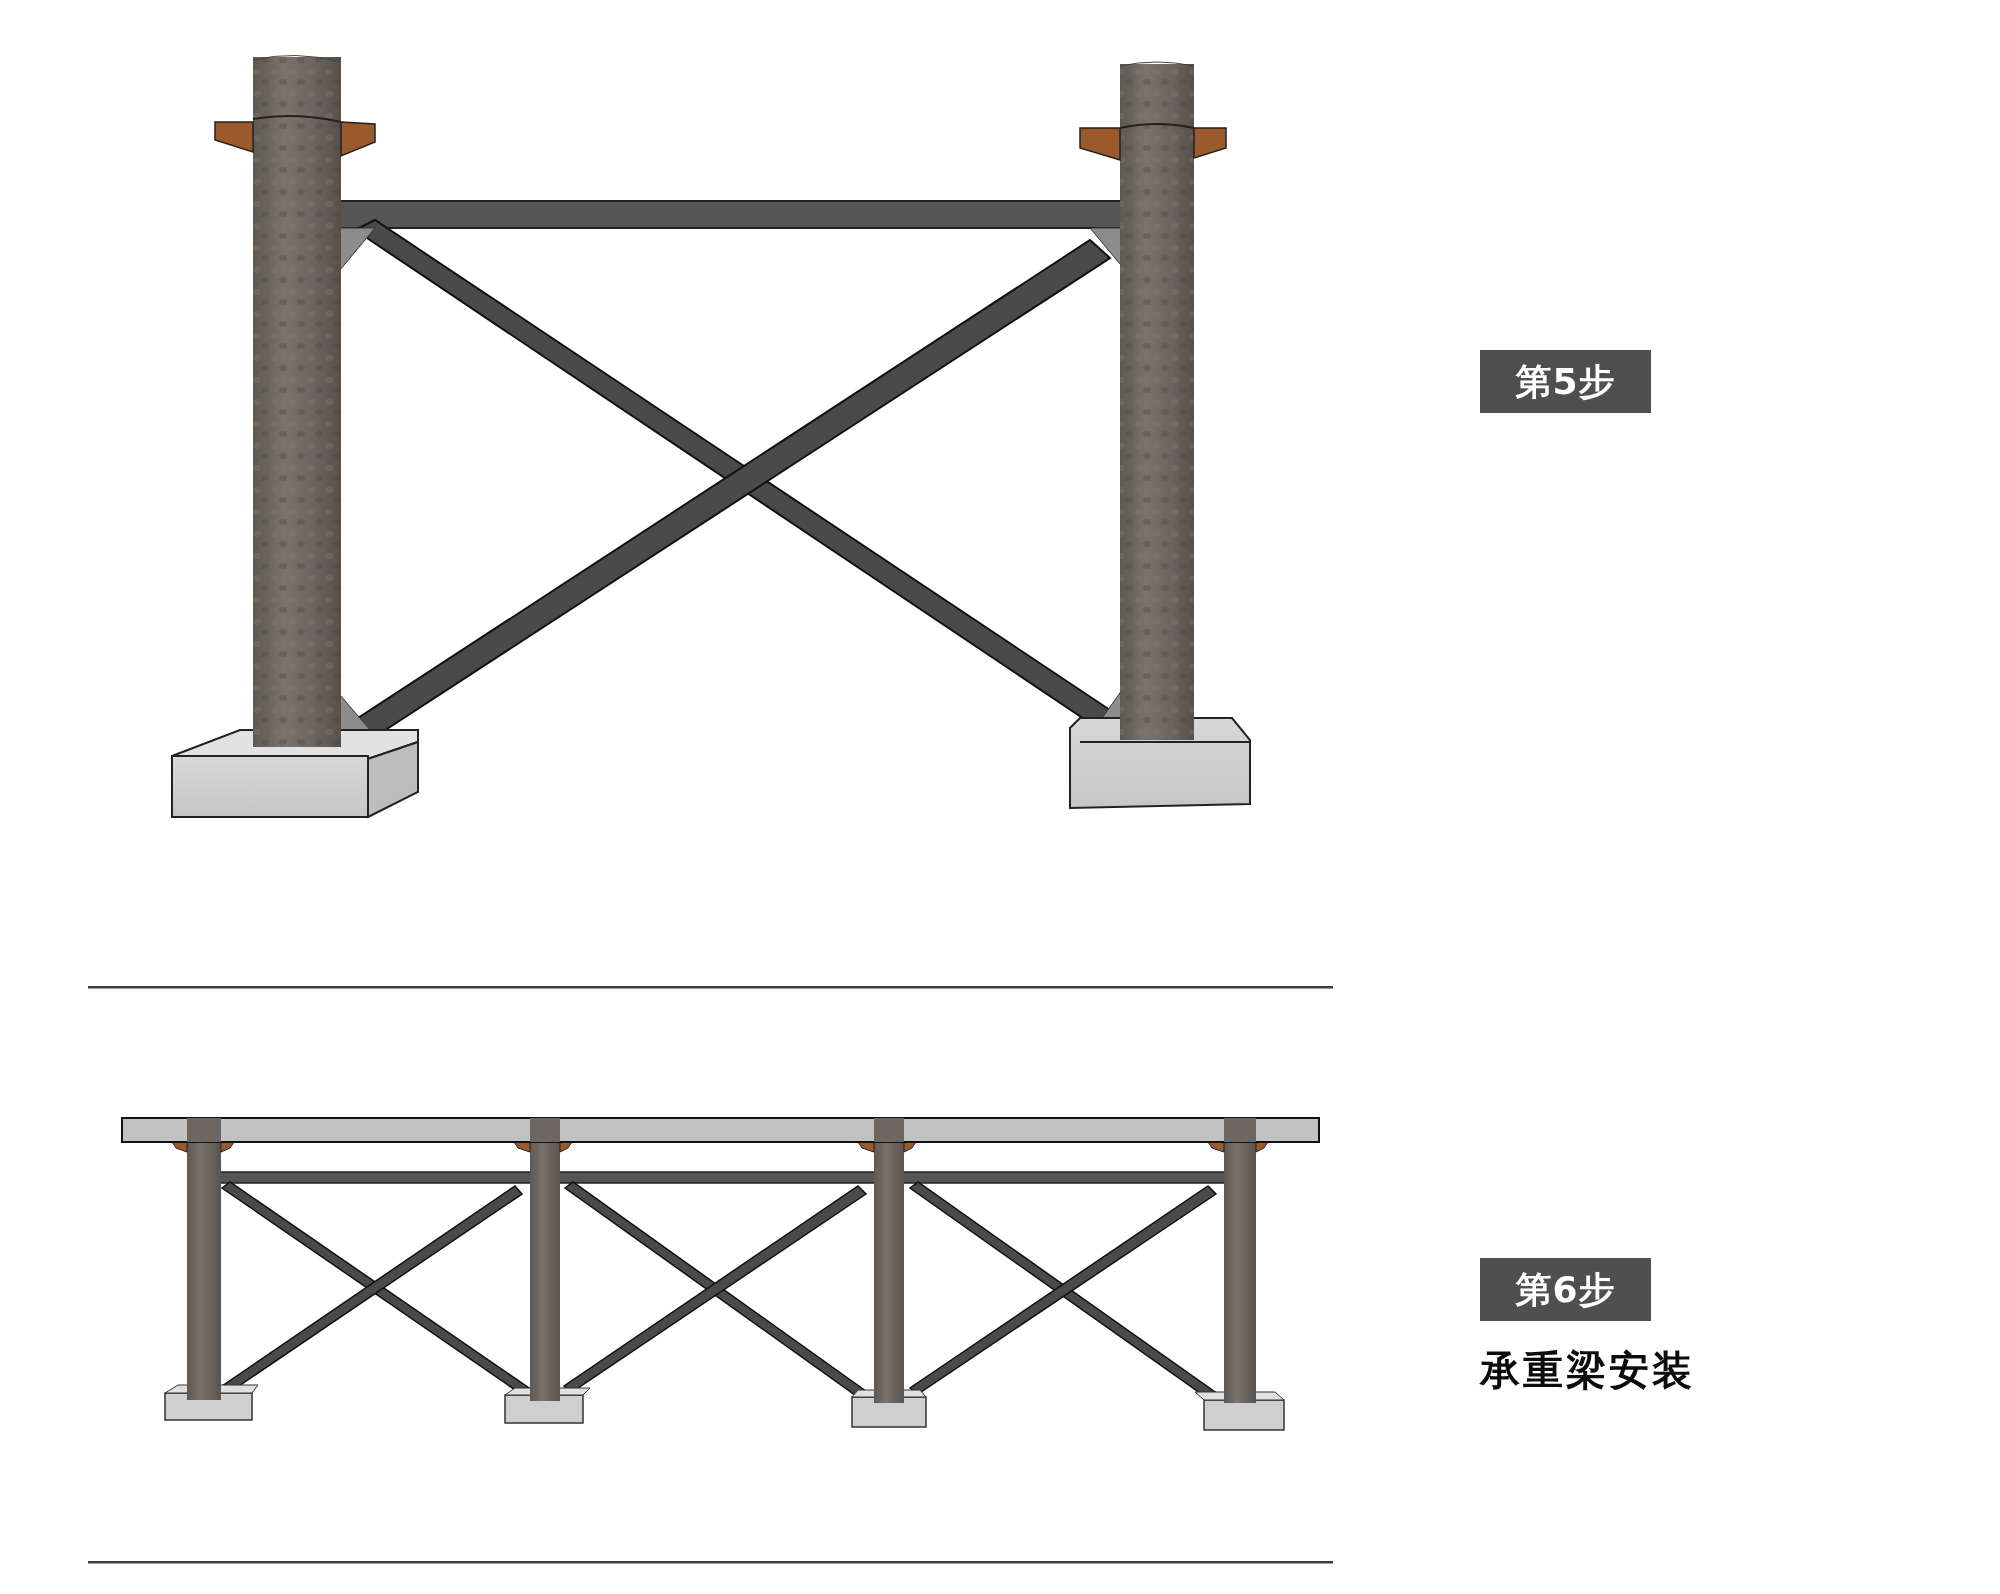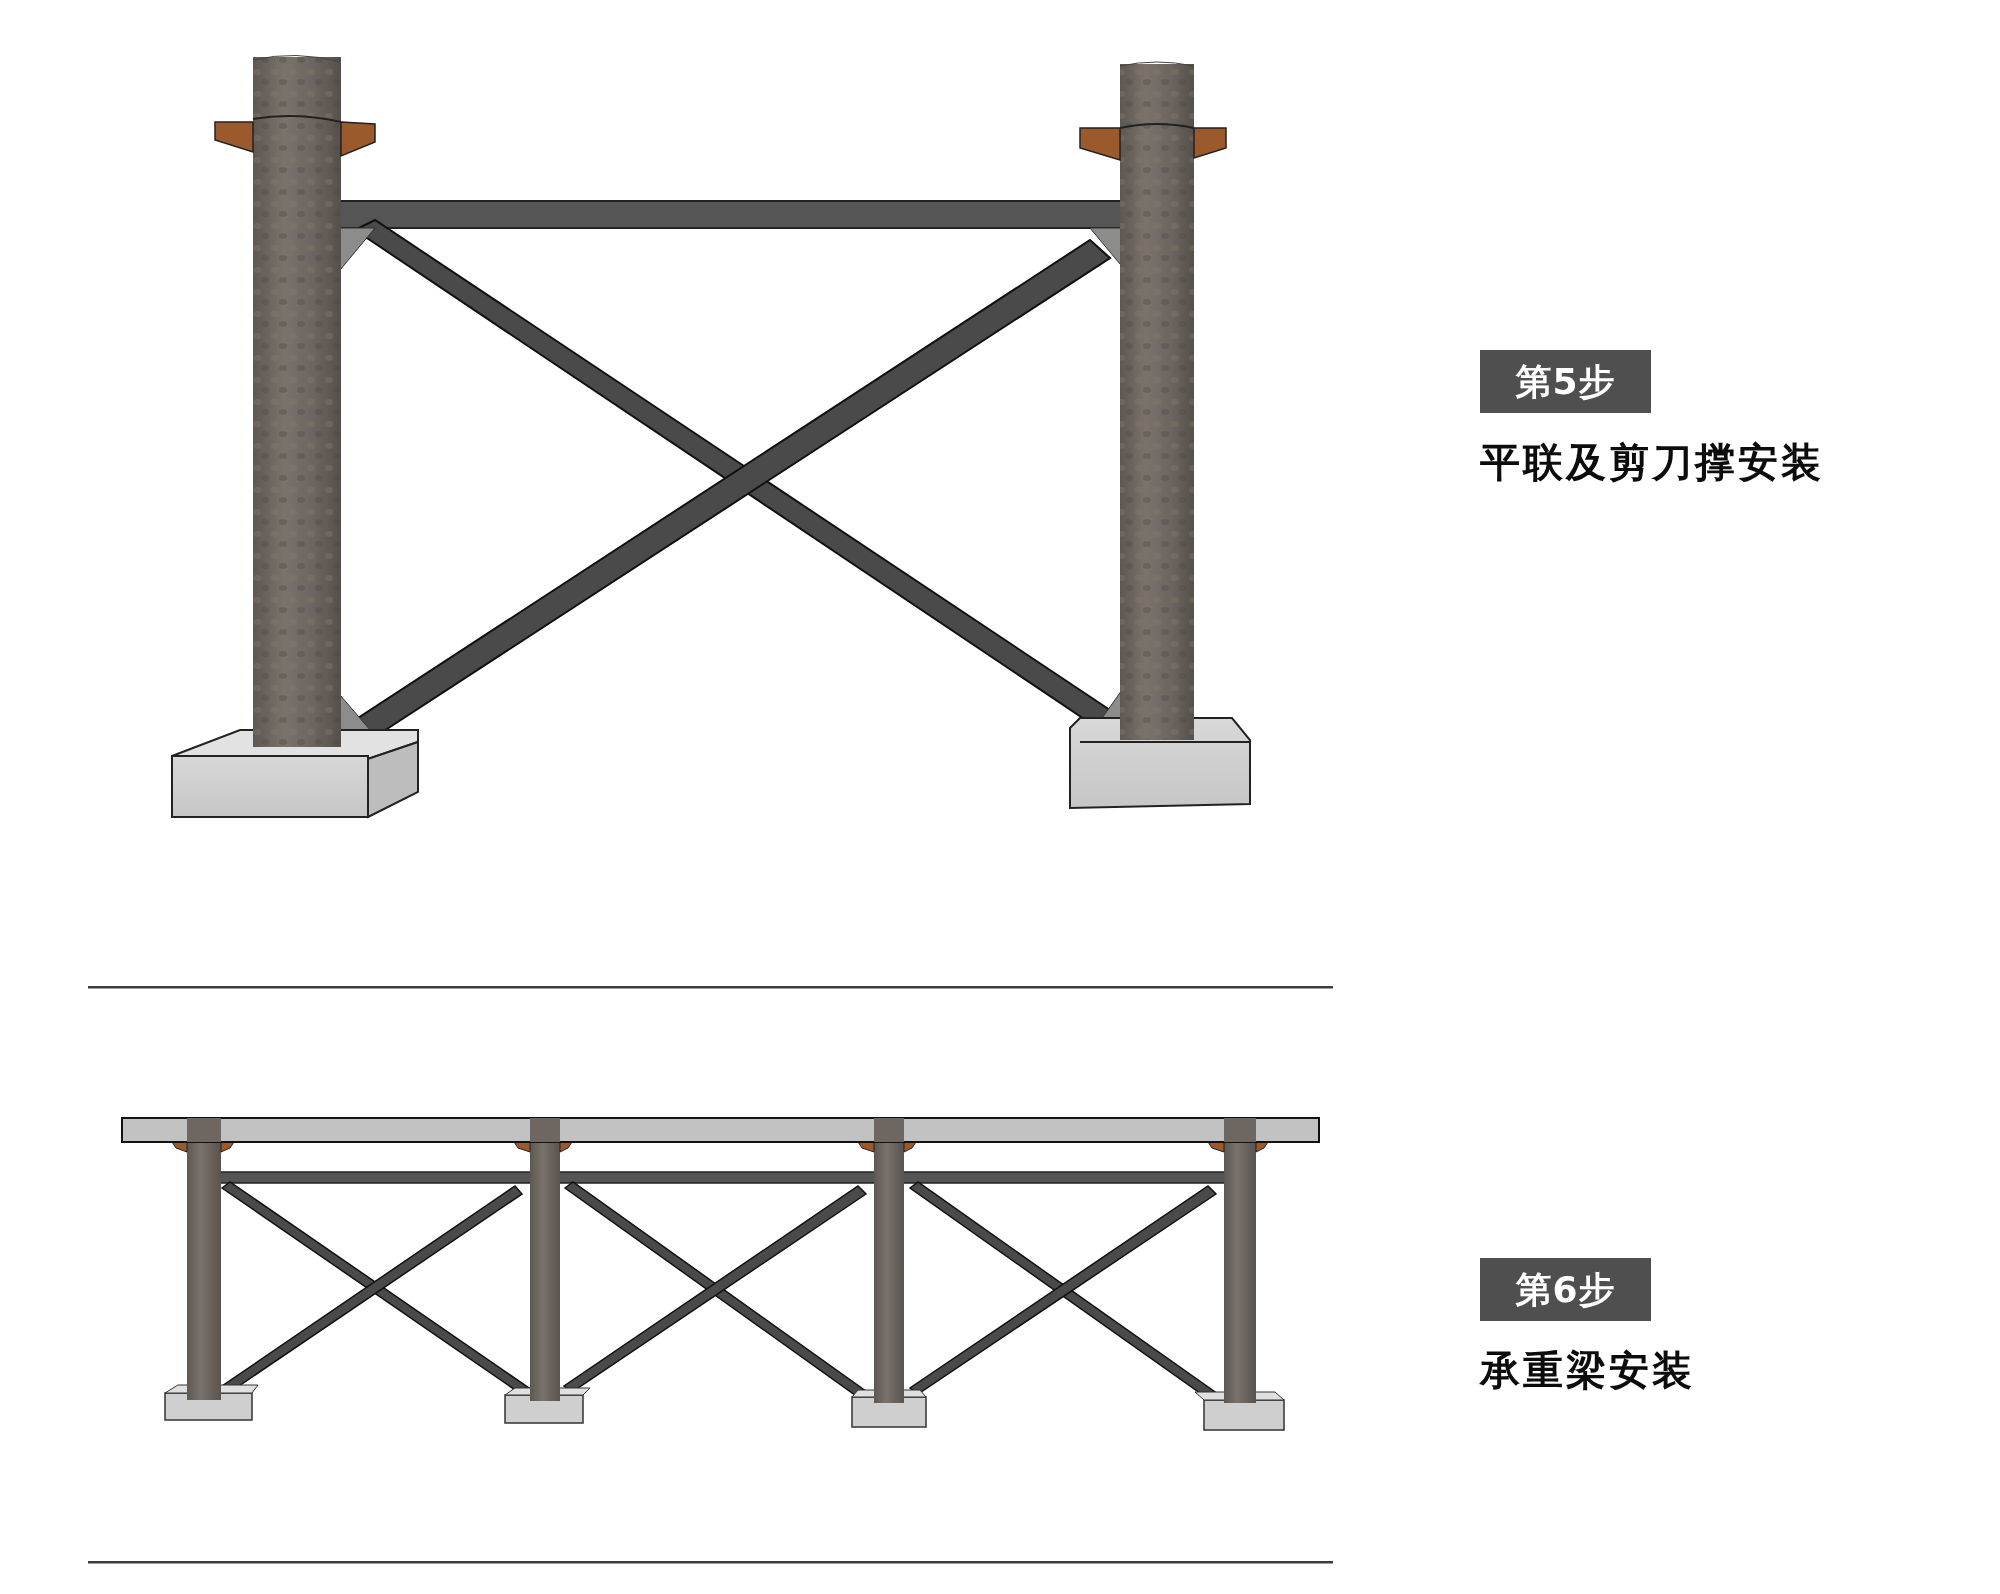--- a/index.html
+++ b/index.html
@@ -85,21 +85,20 @@
     <polygon points="341,122 375,124 375,142 341,156" fill="#9a5a2c" stroke="#222" stroke-width="1.5"></polygon>
     <polygon points="1080,128 1120,128 1120,160 1080,148" fill="#9a5a2c" stroke="#222" stroke-width="1.5"></polygon>
     <polygon points="1194,128 1226,128 1226,148 1194,158" fill="#9a5a2c" stroke="#222" stroke-width="1.5"></polygon>
   </svg>
 </div>
 
 <div class="divider" id="divider-1"></div>
 
 <div class="step-block" id="step5">
   <div class="step-badge">第5步</div>
-  <div class="step-title">平联及剪刀撑安装</div>
 </div>
 
 <div class="figure" id="fig6">
   <svg width="1400" height="560" viewBox="0 1000 1400 560" xmlns="http://www.w3.org/2000/svg">
     <defs>
       <linearGradient id="colGrad2" x1="0" x2="1" y1="0" y2="0">
         <stop offset="0" stop-color="#5e5852"></stop>
         <stop offset="0.4" stop-color="#7a726b"></stop>
         <stop offset="1" stop-color="#5a544e"></stop>
       </linearGradient>

